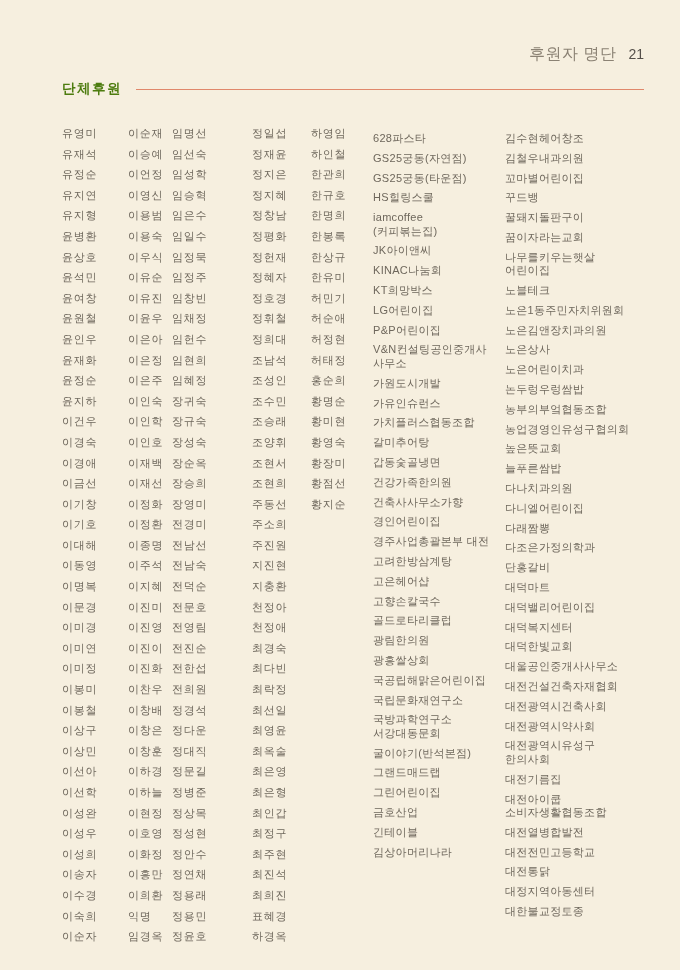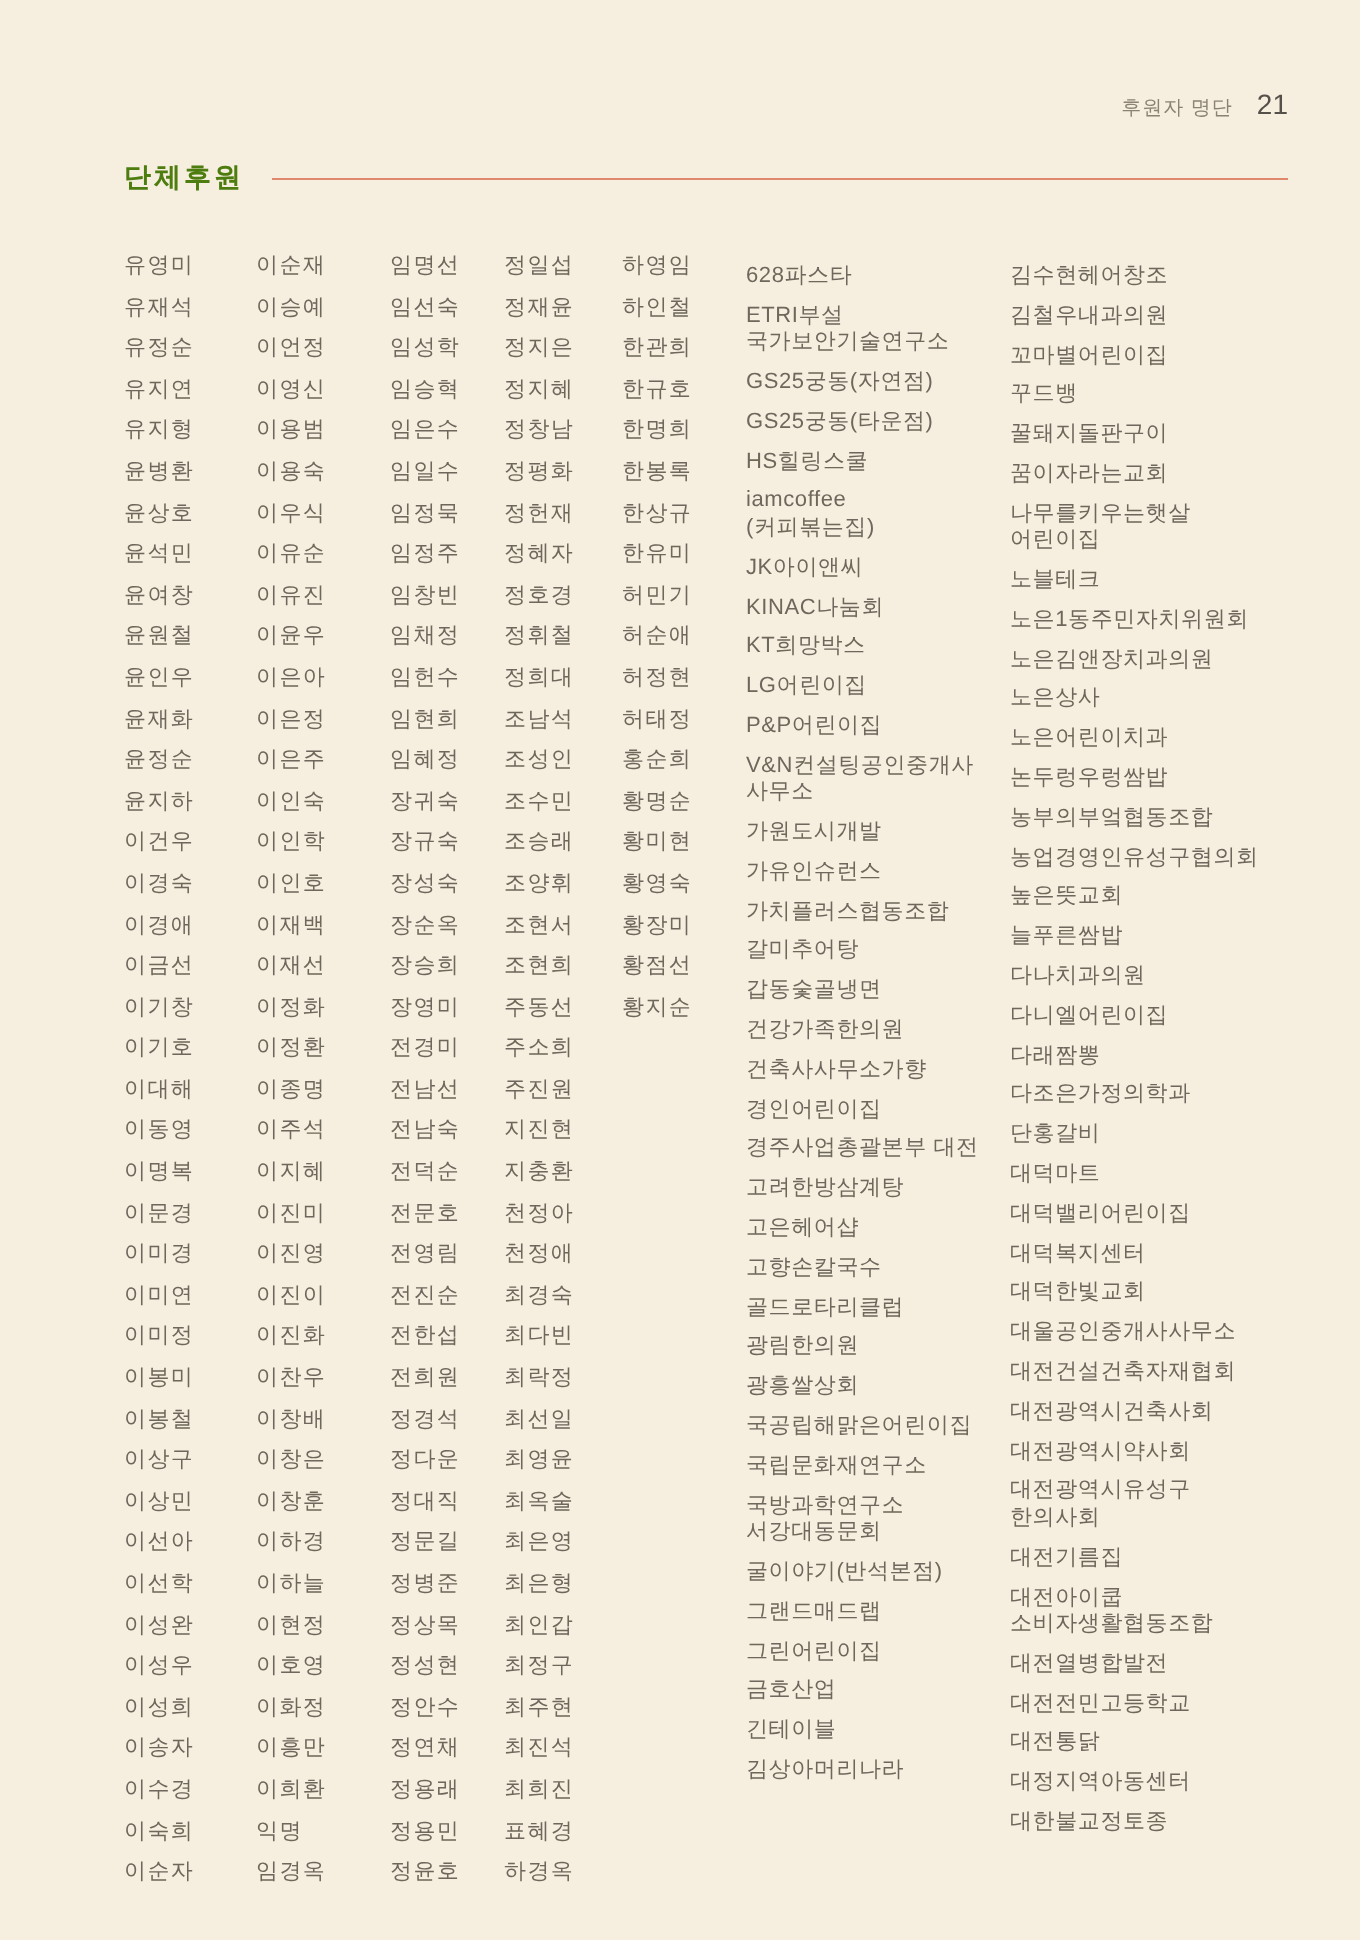--- a/index.html
+++ b/index.html
@@ -16,21 +16,21 @@
   }
   .running-head {
     position: absolute;
     top: 44px;
     right: 36px;
     display: flex;
     align-items: baseline;
     gap: 12px;
   }
   .running-title {
-    font-size: 10px;
+    font-size: 16px;
     letter-spacing: 0.5px;
     color: #8B8274;
   }
   .page-number {
     font-size: 14px;
     font-weight: normal;
     color: #55504A;
   }
   .section-head {
     position: absolute;
@@ -57,21 +57,21 @@
   .name-col {
     position: absolute;
     top: 123px;
     font-size: 11px;
     line-height: 20.6px;
     letter-spacing: 0.7px;
     white-space: nowrap;
   }
   .name-col-1 { left: 62px; }
   .name-col-2 { left: 128px; }
-  .name-col-3 { left: 195px; text-align: right; }
+  .name-col-3 { left: 172px; text-align: right; }
   .name-col-4 { left: 252px; }
   .name-col-5 { left: 311px; }
   .org-col {
     position: absolute;
     top: 132px;
     font-size: 11px;
     letter-spacing: 0.3px;
     white-space: nowrap;
   }
   .org-col-1 { left: 373px; width: 130px; }
@@ -287,21 +287,20 @@
       <div>황미현</div>
       <div>황영숙</div>
       <div>황장미</div>
       <div>황점선</div>
       <div>황지순</div>
     </div>
 
   <div class="org-col org-col-1">
 
   <div class="entry">628파스타</div>
-      <div class="entry">ETRI부설<br>국가보안기술연구소</div>
       <div class="entry">GS25궁동(자연점)</div>
       <div class="entry">GS25궁동(타운점)</div>
       <div class="entry">HS힐링스쿨</div>
       <div class="entry">iamcoffee<br>(커피볶는집)</div>
       <div class="entry">JK아이앤씨</div>
       <div class="entry">KINAC나눔회</div>
       <div class="entry">KT희망박스</div>
       <div class="entry">LG어린이집</div>
       <div class="entry">P&amp;P어린이집</div>
       <div class="entry">V&amp;N컨설팅공인중개사<br>사무소</div>

